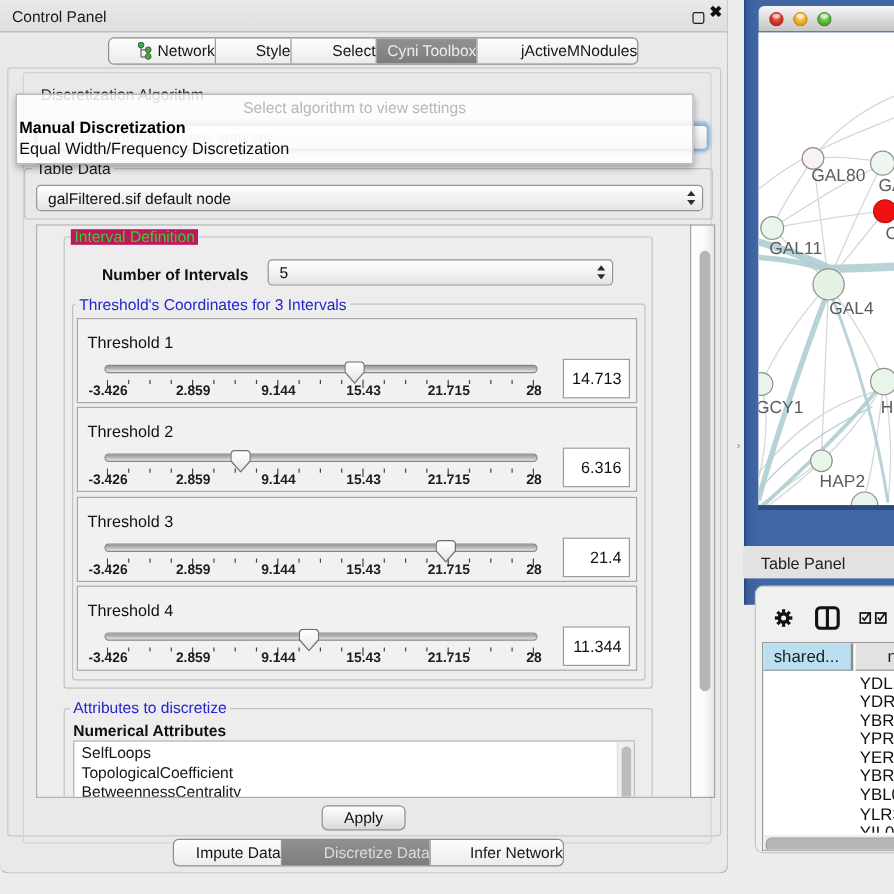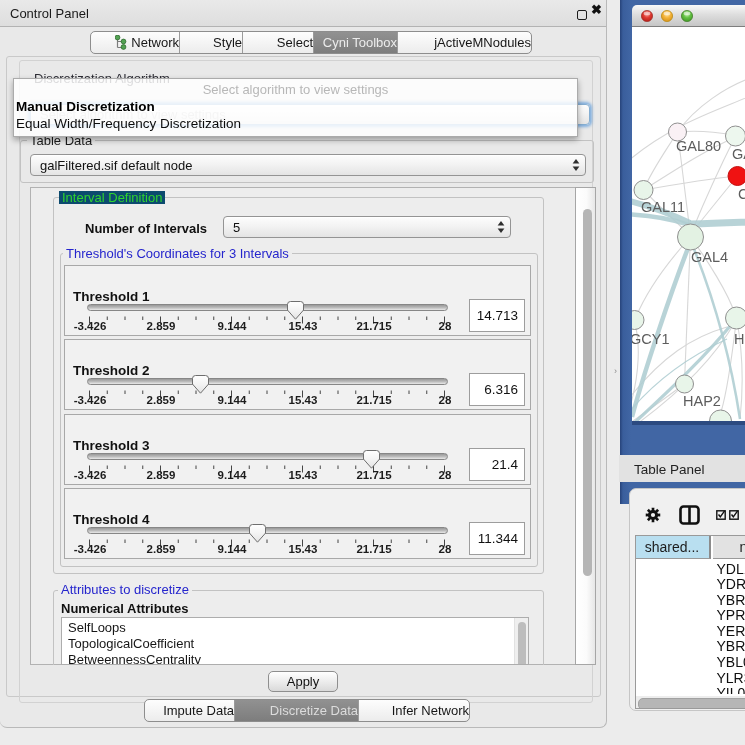--- a/index.html
+++ b/index.html
@@ -7,21 +7,21 @@
 .combo{position:absolute;border:1px solid #949494;border-radius:4px;background:linear-gradient(#fdfdfd 0%,#f3f3f3 45%,#e4e4e4 100%);box-shadow:inset 0 1px 0 rgba(255,255,255,.9);font-size:13px;color:#111}
 .combo .t{position:absolute;left:9px;top:0;bottom:0;display:flex;align-items:center}
 .carr{position:absolute;right:5px;top:50%;transform:translateY(-50%);width:8px;height:12px}
 .tabgrp{position:absolute;display:flex;height:23px;border:1px solid #8d8d8d;border-radius:5px;overflow:hidden;background:linear-gradient(#fdfdfd,#ececec);box-sizing:border-box}
 .tabgrp .tb{display:flex;align-items:center;justify-content:flex-end;font-size:13px;color:#161616;border-right:1px solid #9b9b9b;box-sizing:border-box;white-space:nowrap}
 .tabgrp .tb:last-child{border-right:none}
 .tabgrp .sel{background:linear-gradient(#919191,#7d7d7d);color:#ececec}
 .grp{position:absolute;border:1px solid #c2c2c2;border-radius:3px}
 .glabel{position:absolute;font-size:13px;padding:0 3px;line-height:13px}
 .tblock{position:absolute;left:34px;width:467px;height:71px;background:#f1f1f1;border:1px solid #a8a8a8;box-sizing:border-box}
-.ttitle{position:absolute;left:8px;top:23px;font-size:13.5px;font-weight:bold;color:#111}
+.ttitle{position:absolute;left:8px;top:12px;font-size:13.5px;font-weight:normal;color:#111}
 .trk{position:absolute;left:22px;top:38px;width:361px;height:7px;border:1px solid #878787;border-radius:3.5px;background:linear-gradient(#999999,#bababa 50%,#e9e9e9);box-sizing:border-box}
 .ticks{position:absolute;left:24px;top:50px}
 .vbox{position:absolute;left:404px;top:33px;width:56px;height:33px;background:#fff;border:1px solid #9d9d9d;box-sizing:border-box;font-size:13.5px;color:#111;display:flex;align-items:center;justify-content:flex-end;padding-right:6px}
 .thumb{position:absolute;top:35px;width:17px;height:19px}
 .tlr{position:absolute;left:24px;top:54px;width:357px;height:12px}
 .tlr span{position:absolute;transform:translateX(-50%);font-size:11.5px;font-weight:bold;color:#1c1c1c;white-space:nowrap}
 .rowtxt{height:15.6px;line-height:15.6px;white-space:nowrap}
 </style></head>
 <body>
 <div id="root">
@@ -70,21 +70,21 @@
   <div class="abs" style="left:30px;top:187px;width:546px;height:478px;border:1px solid #b2b2b2;background:#ededed;box-sizing:border-box;overflow:hidden"></div>
 
   <div class="abs" style="left:575px;top:187px;width:21px;height:478px;border:1px solid #a6a6a6;background:linear-gradient(90deg,#ffffff,#fbfbfb 55%,#e7e7e7);box-sizing:border-box">
     <div class="abs" style="left:7px;top:21px;width:9px;height:367px;border-radius:4.5px;background:#b5b5b5"></div>
   </div>
 
   <div class="abs" style="left:30px;top:187px;width:547px;height:478px;overflow:hidden">
    <div class="abs" style="left:0;top:0;width:547px;height:478px">
 
     <div class="grp" style="left:23px;top:10px;width:489px;height:375px"></div>
-    <div class="glabel" style="left:29px;top:4px;color:#2fd32f;background:#0c4a6e">Interval Definition</div>
+    <div class="glabel" style="left:29px;top:4px;color:#2fd32f;background:#be185d">Interval Definition</div>
     <div class="abs" style="left:55px;top:34px;font-size:13px;font-weight:bold;color:#111">Number of Intervals</div>
     <div class="combo" style="left:193px;top:29px;width:286px;height:20px">
             <span class="t">5</span>
       <svg class="carr" viewBox="0 0 8 12">
               <path d="M4 0 L7.4 4.4 H0.6 Z" fill="#2e2e2e"></path>
               <path d="M4 12 L7.4 7.6 H0.6 Z" fill="#2e2e2e"></path>
             </svg>
     </div>
 
     <div class="grp" style="left:30px;top:66px;width:476px;height:312px"></div>

